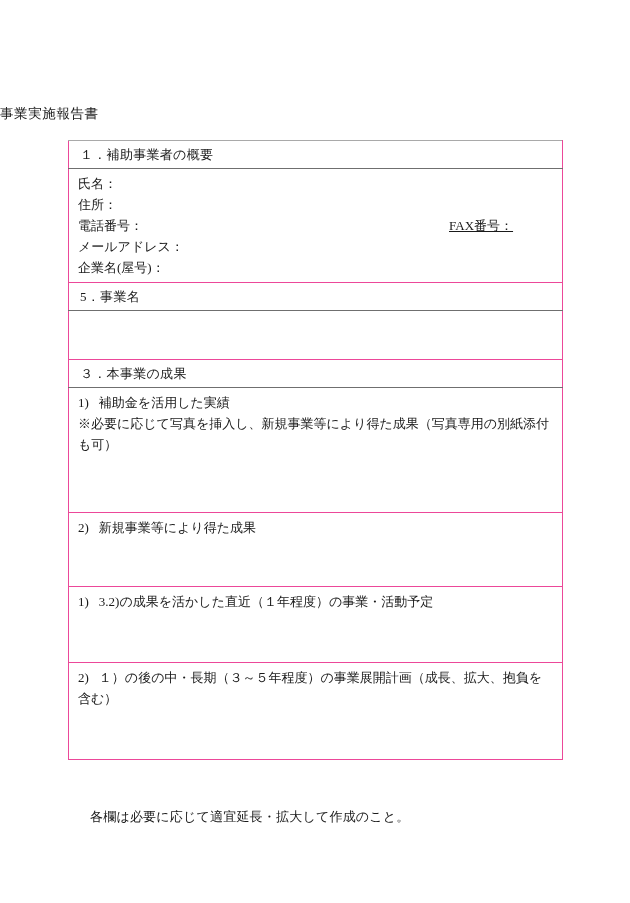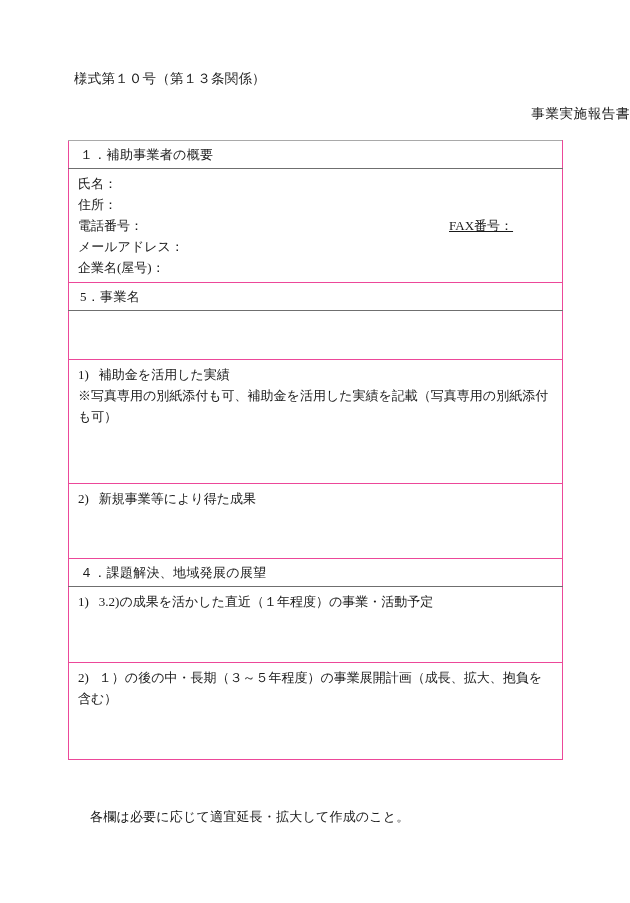--- a/index.html
+++ b/index.html
@@ -28,21 +28,21 @@
     top: 70px;
     font-size: 13.5px;
     letter-spacing: 0.2px;
     white-space: nowrap;
   }
   .doc-title {
     position: absolute;
     left: 0;
     right: 0;
     top: 105px;
-    text-align: right;
+    text-align: left;
     font-size: 13.5px;
     letter-spacing: 0.6px;
   }
 
   
   .form-table {
     position: absolute;
     left: 68px;
     top: 140px;
     width: 494px;
@@ -109,21 +109,20 @@
     font-size: 13px;
     letter-spacing: 0.2px;
     white-space: nowrap;
   }
 </style>
 </head>
 <body>
 
 <div class="page">
 
-  <div class="form-code">様式第１０号（第１３条関係）</div>
 
   <div class="doc-title">事業実施報告書</div>
 
   <table class="form-table">
     <colgroup>
         <col style="width:494px">
       </colgroup>
     <tbody>
 
       <tr class="sec-head">
@@ -158,51 +157,51 @@
       </tr>
 
       <tr>
         <td>
           <div class="cell-pad h-blank-sm">
             <span class="body-text"></span>
           </div>
         </td>
       </tr>
 
+      <tr class="sec-head">
+        <td>
+          <div class="cell-pad">
+            <span class="sec-title">３．本事業の成果</span>
+          </div>
+        </td>
+      </tr>
 
       <tr>
         <td>
           <div class="cell-pad" style="padding-bottom:56px;">
             <span class="body-text">
               <span class="num-label">1)</span><span>補助金を活用した実績</span>
             </span>
-            <span class="indent-note">※写真専用の別紙添付も可、補助金を活用した実績を記載（写真専用の別紙添付も可）</span>
+            <span class="indent-note">※必要に応じて写真を挿入し、新規事業等により得た成果（写真専用の別紙添付も可）</span>
             <span class="body-text"></span>
           </div>
         </td>
       </tr>
 
       <tr>
         <td>
           <div class="cell-pad" style="padding-bottom:48px;">
             <span class="body-text">
               <span class="num-label">2)</span><span>新規事業等により得た成果</span>
             </span>
             <span class="body-text"></span>
           </div>
         </td>
       </tr>
 
-      <tr class="sec-head">
-        <td>
-          <div class="cell-pad">
-            <span class="sec-title">４．課題解決、地域発展の展望</span>
-          </div>
-        </td>
-      </tr>
 
       <tr>
         <td>
           <div class="cell-pad" style="padding-bottom:50px;">
             <span class="body-text">
               <span class="num-label">1)</span><span>3.2)の成果を活かした直近（１年程度）の事業・活動予定</span>
             </span>
             <span class="body-text"></span>
           </div>
         </td>

